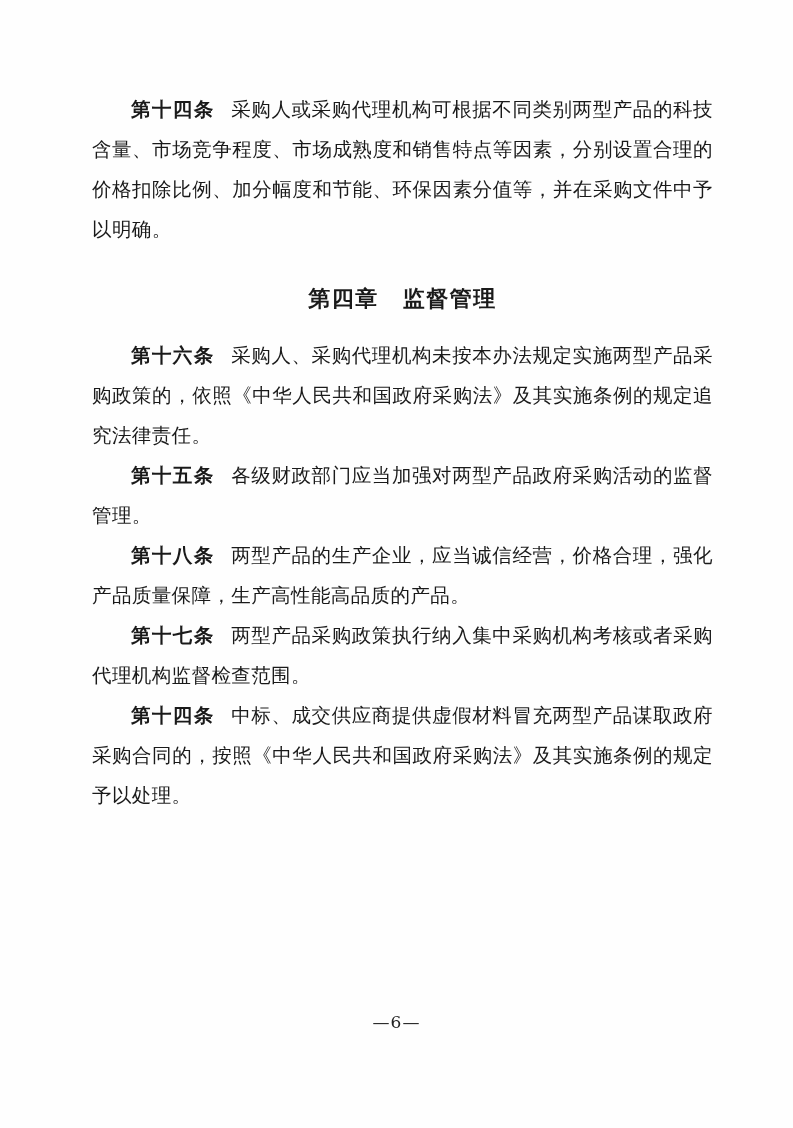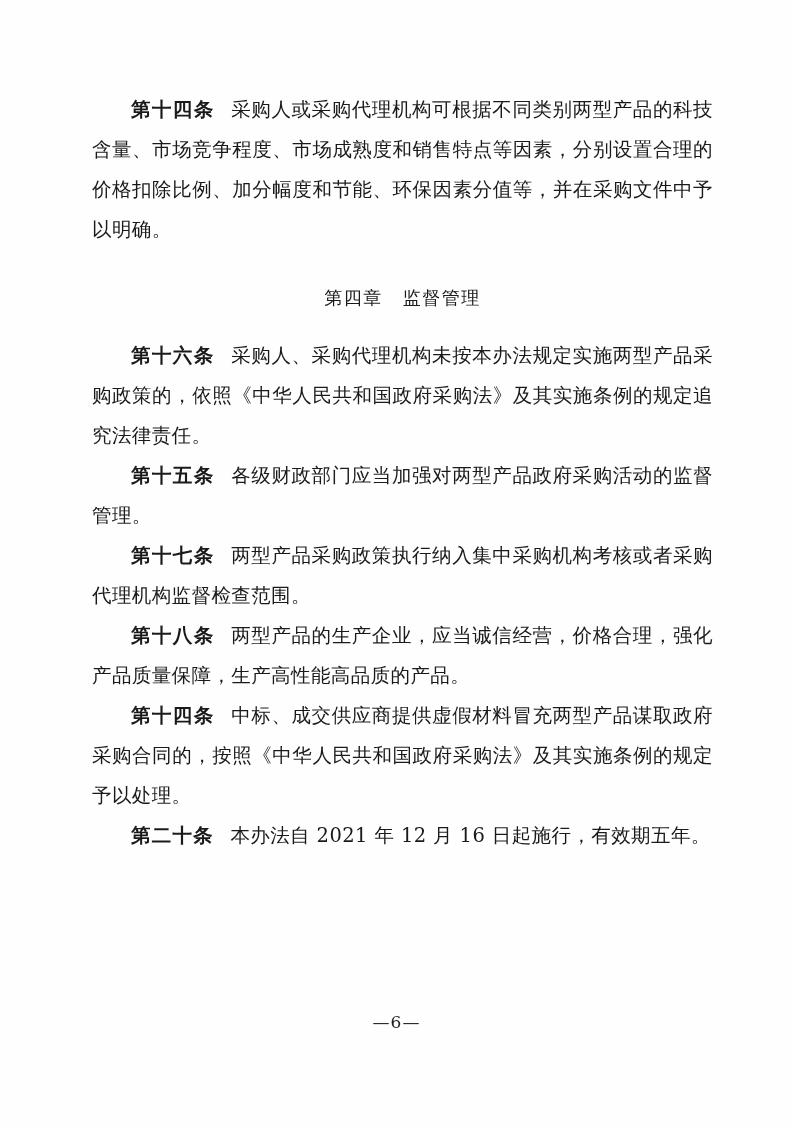--- a/index.html
+++ b/index.html
@@ -40,22 +40,22 @@
   .para .art {
     font-weight: bold;
     letter-spacing: 1.2px;
   }
   .para .gap {
     display: inline-block;
     width: 0.85em;
   }
   .chapter-heading {
     text-align: center;
-    font-weight: normal;
-    font-size: 18px;
+    font-weight: bold;
+    font-size: 22px;
     line-height: 40px;
     letter-spacing: 1.5px;
     margin: 28px 0 18px 0;
     text-indent: 0;
   }
   .chapter-heading .ch-gap {
     display: inline-block;
     width: 1.1em;
   }
   .spacer-top { height: 4px; }
@@ -89,31 +89,28 @@
 
     <p class="para">
       <span class="art">第十六条</span><span class="gap"></span><span>采购人、采购代理机构未按本办法规定实施两型产品采购政策的，依照《中华人民共和国政府采购法》及其实施条例的规定追究法律责任。</span>
     </p>
 
     <p class="para">
       <span class="art">第十五条</span><span class="gap"></span><span>各级财政部门应当加强对两型产品政府采购活动的监督管理。</span>
     </p>
 
     <p class="para">
-      <span class="art">第十七条</span><span class="gap"></span><span>两型产品采购政策执行纳入集中采购机构考核或者采购代理机构监督检查范围。</span>
+      <span class="art">第十八条</span><span class="gap"></span><span>两型产品的生产企业，应当诚信经营，价格合理，强化产品质量保障，生产高性能高品质的产品。</span>
     </p>
 
     <p class="para">
-      <span class="art">第十八条</span><span class="gap"></span><span>两型产品的生产企业，应当诚信经营，价格合理，强化产品质量保障，生产高性能高品质的产品。</span>
+      <span class="art">第十七条</span><span class="gap"></span><span>两型产品采购政策执行纳入集中采购机构考核或者采购代理机构监督检查范围。</span>
     </p>
 
     <p class="para">
       <span class="art">第十四条</span><span class="gap"></span><span>中标、成交供应商提供虚假材料冒充两型产品谋取政府采购合同的，按照《中华人民共和国政府采购法》及其实施条例的规定予以处理。</span>
     </p>
 
-    <p class="para">
-      <span class="art">第二十条</span><span class="gap"></span><span>本办法自 2021 年 12 月 16 日起施行，有效期五年。</span>
-    </p>
 
   </div>
 
   <div class="footer">—6—</div>
 </div>
 
 </body></html>

